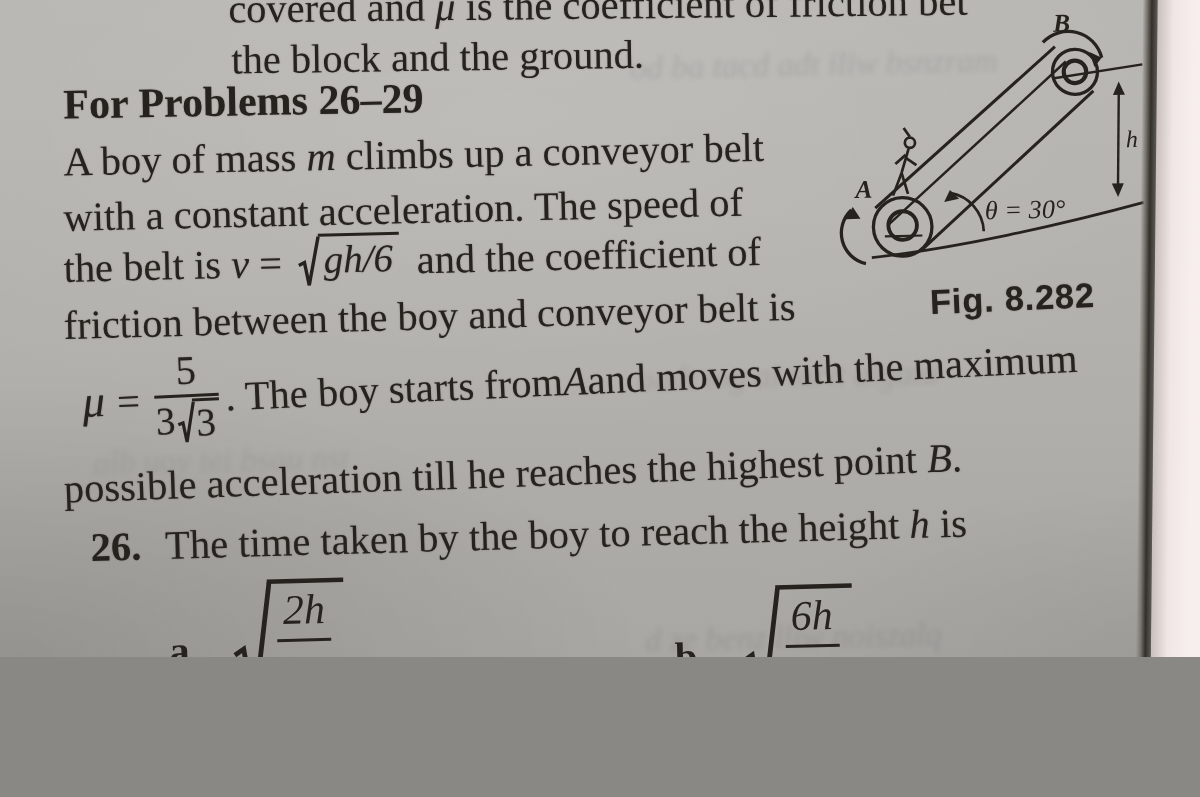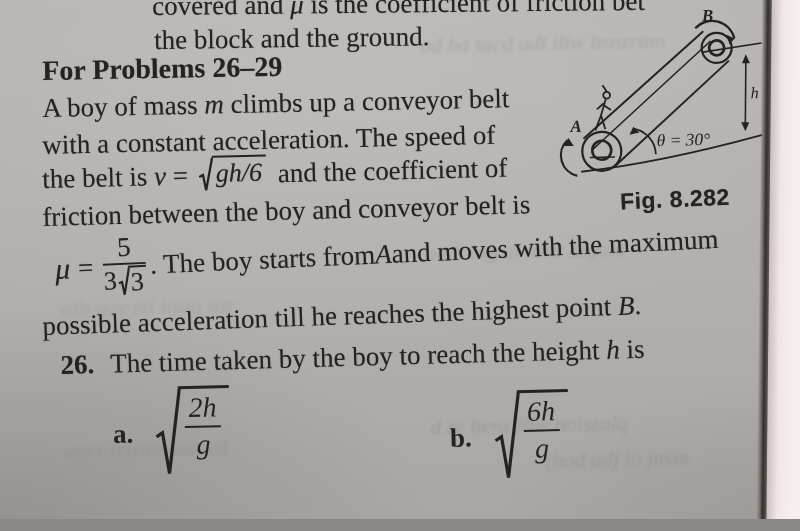--- a/index.html
+++ b/index.html
@@ -1,18 +1,18 @@
 <!DOCTYPE html>
 <html><head>
 <meta charset="utf-8">
 <style>
   html,body{margin:0;padding:0;}
   body{width:800px;height:531px;overflow:hidden;background:#8a8884;}
   .scan{
-    position:relative;width:800px;height:519px;overflow:hidden;
+    position:relative;width:800px;height:438px;overflow:hidden;
     background:
       radial-gradient(120% 90% at 42% 18%, rgba(255,255,255,0.11), rgba(255,255,255,0) 55%),
       radial-gradient(90% 70% at 0% 100%, rgba(0,0,0,0.12), rgba(0,0,0,0) 60%),
       radial-gradient(70% 50% at 100% 100%, rgba(0,0,0,0.08), rgba(0,0,0,0) 55%),
       linear-gradient(180deg,#b8b6b2 0%,#b2b0ac 55%,#a9a7a3 100%);
     font-family:"Liberation Serif",serif;color:#26231e;
   }
   .line{
     position:absolute;white-space:nowrap;font-size:27px;line-height:30px;
     transform-origin:left top;text-shadow:0 0 1px rgba(38,35,30,0.40);

